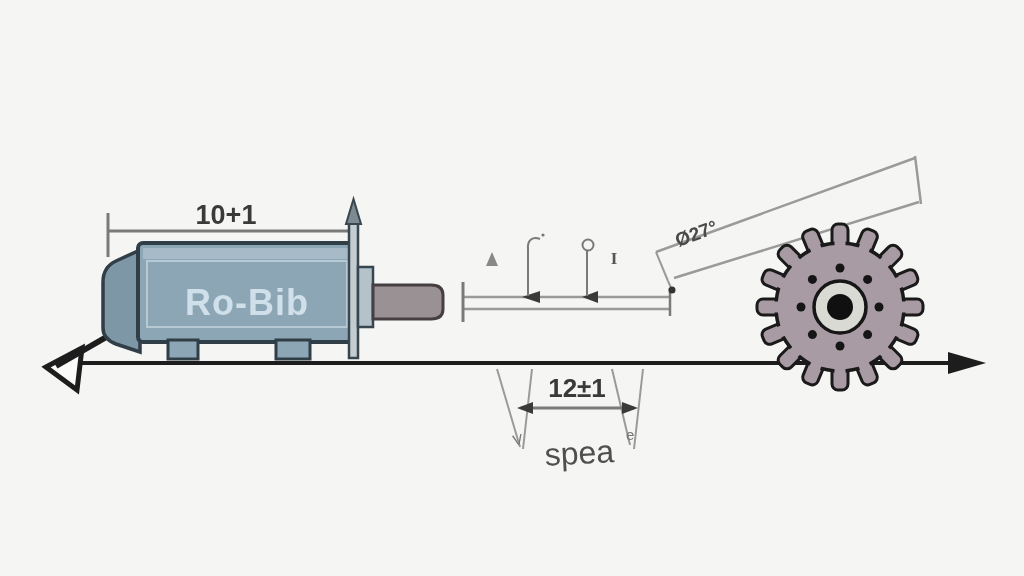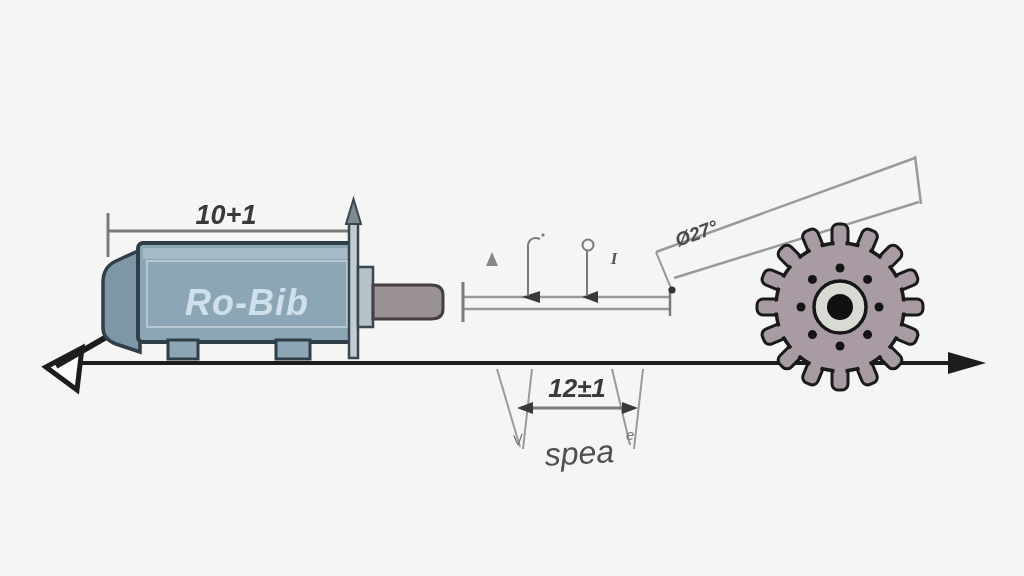--- a/index.html
+++ b/index.html
@@ -1,16 +1,16 @@
 <!DOCTYPE html>
 <html><head>
 <meta charset="utf-8">
 <style>
   html,body{margin:0;padding:0;background:#e9e9e7;font-family:"Liberation Sans",sans-serif;}
-  #stage{position:relative;width:1024px;height:576px;background:#f5f5f3;overflow:hidden;font-style:italic;}
+  #stage{position:relative;width:1024px;height:576px;background:#f5f5f3;overflow:hidden;}
   #stage svg{position:absolute;left:0;top:0;}
 
   
   .ln-dark{stroke:#1d1d1d;fill:none;}
   .ln-dim{stroke:#7a7a7a;fill:none;}
   .ln-dim-lt{stroke:#9a9a9a;fill:none;}
 
   
   .motor-fill{fill:#8ca6b5;stroke:#2f3e47;}
   .motor-cap{fill:#7e97a6;stroke:#2f3e47;}

